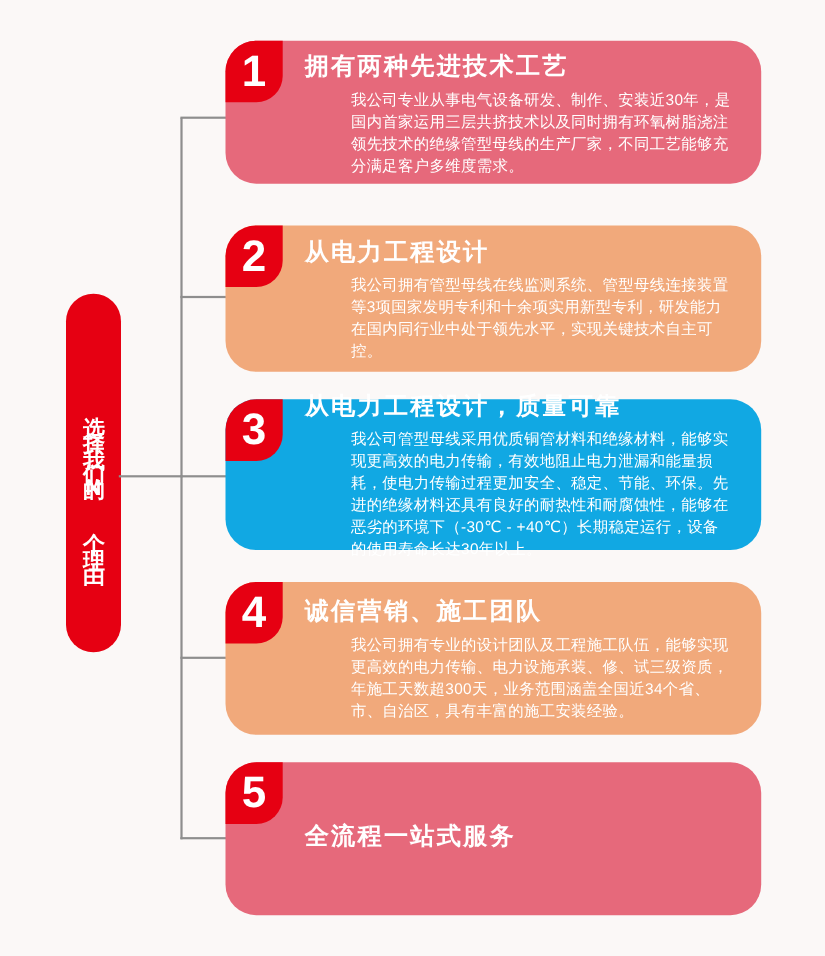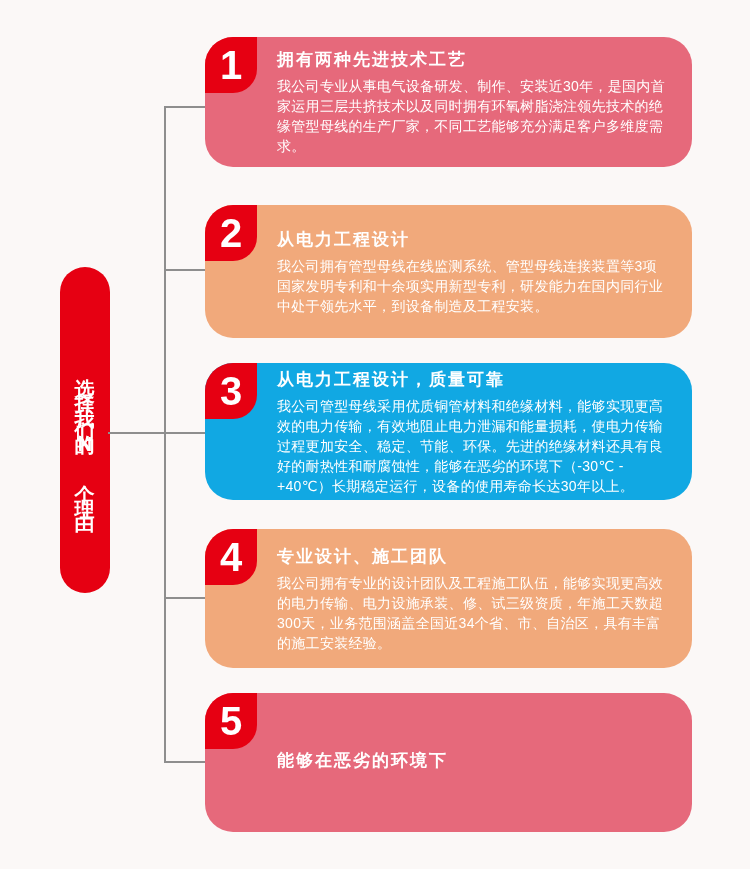--- a/index.html
+++ b/index.html
@@ -65,27 +65,28 @@
   .badge {
     position: absolute; top: 0; left: 0;
     width: 52px; height: 56px;
     background: var(--accent-red);
     border-radius: 28px 0 24px 0;
     display: flex; align-items: center; justify-content: center;
     color: var(--text-white);
     font-size: 40px; font-weight: bold; line-height: 1;
   }
   .card-title {
-    font-size: 17px; font-weight: bold;
+    font-size: 22px; font-weight: bold;
     letter-spacing: 2px;
     margin-bottom: 5px;
   }
   .card-body {
     font-size: 14px; line-height: 20px;
     letter-spacing: 0.3px;
+    margin-left: 42px;
   }
 </style>
 </head>
 <body>
 
 <div class="stage">
 
   <div class="pill">
     <div class="pill-text">选择我们的N个理由</div>
   </div>
@@ -100,33 +101,33 @@
 
   <div class="card card-1">
     <div class="badge">1</div>
     <div class="card-title">拥有两种先进技术工艺</div>
     <div class="card-body">我公司专业从事电气设备研发、制作、安装近30年，是国内首家运用三层共挤技术以及同时拥有环氧树脂浇注领先技术的绝缘管型母线的生产厂家，不同工艺能够充分满足客户多维度需求。</div>
   </div>
 
   <div class="card card-2">
     <div class="badge">2</div>
     <div class="card-title">从电力工程设计</div>
-    <div class="card-body">我公司拥有管型母线在线监测系统、管型母线连接装置等3项国家发明专利和十余项实用新型专利，研发能力在国内同行业中处于领先水平，到设备制造及工程安装。</div>
+    <div class="card-body">我公司拥有管型母线在线监测系统、管型母线连接装置等3项国家发明专利和十余项实用新型专利，研发能力在国内同行业中处于领先水平，实现关键技术自主可控。</div>
   </div>
 
   <div class="card card-3">
     <div class="badge">3</div>
     <div class="card-title">从电力工程设计，质量可靠</div>
     <div class="card-body">我公司管型母线采用优质铜管材料和绝缘材料，能够实现更高效的电力传输，有效地阻止电力泄漏和能量损耗，使电力传输过程更加安全、稳定、节能、环保。先进的绝缘材料还具有良好的耐热性和耐腐蚀性，能够在恶劣的环境下（-30℃ - +40℃）长期稳定运行，设备的使用寿命长达30年以上。</div>
   </div>
 
   <div class="card card-4">
     <div class="badge">4</div>
-    <div class="card-title">专业设计、施工团队</div>
+    <div class="card-title">诚信营销、施工团队</div>
     <div class="card-body">我公司拥有专业的设计团队及工程施工队伍，能够实现更高效的电力传输、电力设施承装、修、试三级资质，年施工天数超300天，业务范围涵盖全国近34个省、市、自治区，具有丰富的施工安装经验。</div>
   </div>
 
   <div class="card card-5">
     <div class="badge">5</div>
-    <div class="card-title">能够在恶劣的环境下</div>
+    <div class="card-title">全流程一站式服务</div>
   </div>
 
 </div>
 
 </body></html>

